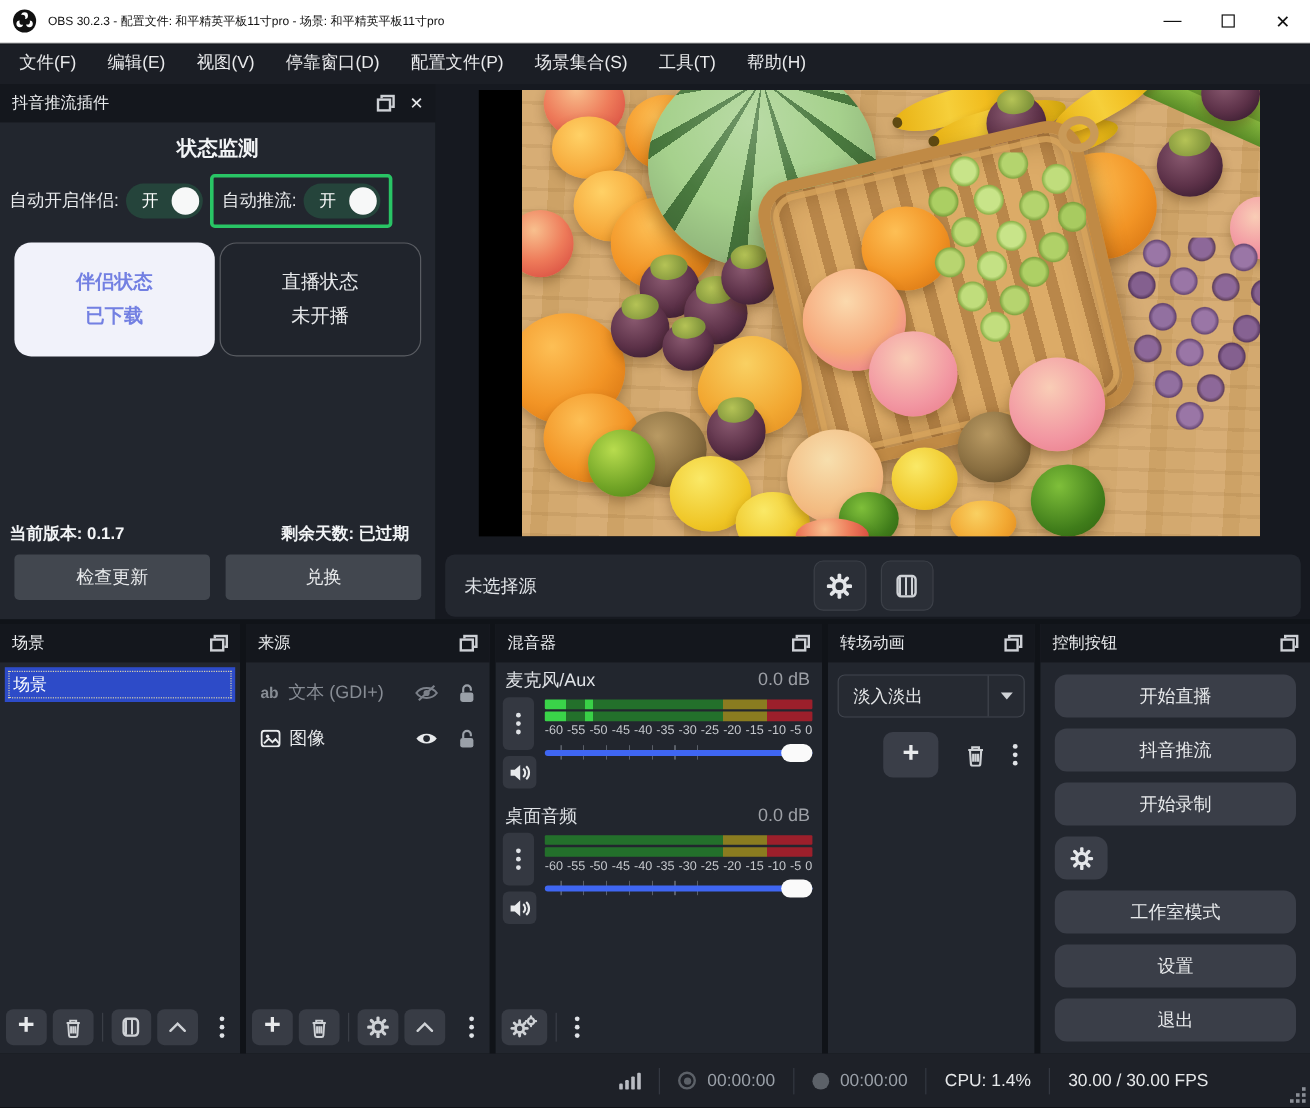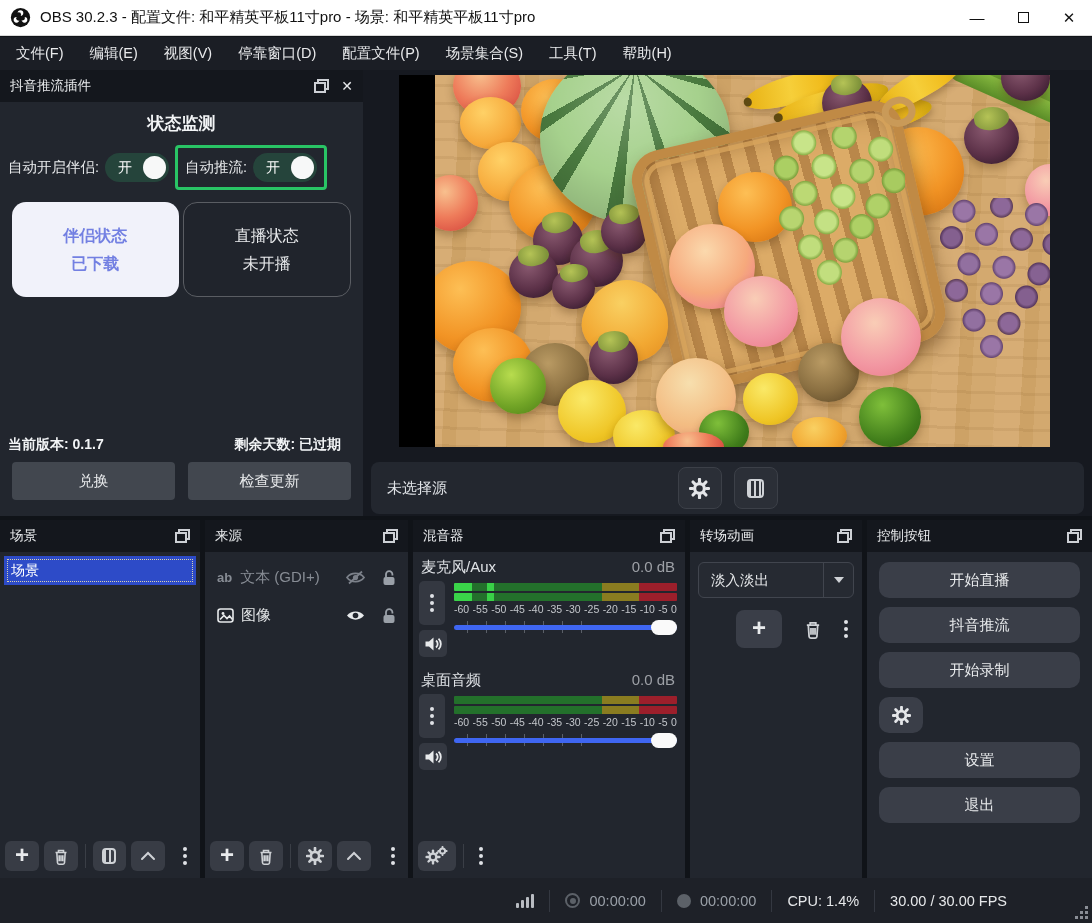--- a/index.html
+++ b/index.html
@@ -2,21 +2,21 @@
 <html><head>
 <meta charset="utf-8">
 <style>
   html,body{margin:0;padding:0;background:#0c0e12;}
   *{box-sizing:border-box;font-family:"Liberation Sans","DejaVu Sans",sans-serif;}
   .app{position:relative;width:1092px;height:923px;background:#101318;overflow:hidden;}
 
   
   .titlebar{position:absolute;left:0;top:0;width:1092px;height:36px;background:#ffffff;display:flex;align-items:center;border-bottom:1px solid #d9d9d9;}
   .titlebar .logo{margin-left:10px;display:flex;align-items:center;}
-  .titlebar .title{margin-left:9px;font-size:15px;color:#111;}
+  .titlebar .title{margin-left:9px;font-size:10px;color:#111;}
   .win-controls{margin-left:auto;display:flex;height:100%;}
   .win-btn{width:46px;height:100%;display:flex;align-items:center;justify-content:center;color:#111;font-size:15px;}
   .maxi-box{width:11px;height:11px;border:1.4px solid #111;}
 
   
   .menubar{position:absolute;left:0;top:37px;width:1092px;height:33px;background:#1b1e25;display:flex;align-items:center;padding-left:4px;}
   .menu-item{padding:0 12px;margin-right:2px;font-size:14.5px;color:#e9eaec;line-height:33px;}
 
   
   .dock{position:absolute;background:#22262e;display:flex;flex-direction:column;}
@@ -271,22 +271,22 @@
         <span>直播状态</span>
         <span>未开播</span>
       </div>
     </div>
     <div class="plg-spacer"></div>
     <div class="plg-verrow">
       <span>当前版本: 0.1.7</span>
       <span>剩余天数: 已过期</span>
     </div>
     <div class="plg-btnrow">
+      <div class="plg-btn">检查更新</div>
       <div class="plg-btn">兑换</div>
-      <div class="plg-btn">检查更新</div>
     </div>
   </div>
 
   <div class="preview-dock">
     <div class="canvas">
       <div class="fruit-img">
         <div class="leek" style="right:-3%;top:-5%;width:24%;height:7%;transform:rotate(26deg);"></div>
         <div class="leek" style="right:-5%;top:3%;width:22%;height:5%;transform:rotate(24deg);"></div>
         <div class="fr f-ba" style="left:50%;top:0%;width:17%;height:7.5%;transform:rotate(-16deg);"></div>
         <div class="fr f-ba" style="left:55%;top:4%;width:19%;height:7.5%;transform:rotate(-15deg);"></div>
@@ -666,20 +666,21 @@
                 <line x1="16.6" y1="10" x2="18.8" y2="10"></line>
                 <line x1="3.8" y1="3.8" x2="5.3" y2="5.3"></line>
                 <line x1="14.7" y1="14.7" x2="16.2" y2="16.2"></line>
                 <line x1="3.8" y1="16.2" x2="5.3" y2="14.7"></line>
                 <line x1="14.7" y1="5.3" x2="16.2" y2="3.8"></line>
               </g>
               <circle cx="10" cy="10" r="4.6" fill="none" stroke="#e4e6e9" stroke-width="3"></circle>
             </svg>
         </div>
       </div>
+      <div class="ctl-btn">工作室模式</div>
       <div class="ctl-btn">设置</div>
       <div class="ctl-btn">退出</div>
     </div>
   </div>
 
   <div class="statusbar">
     <div class="sb-group">
       <span class="sigbars">
           <i style="height:5px;"></i>
           <i style="height:8px;"></i>

